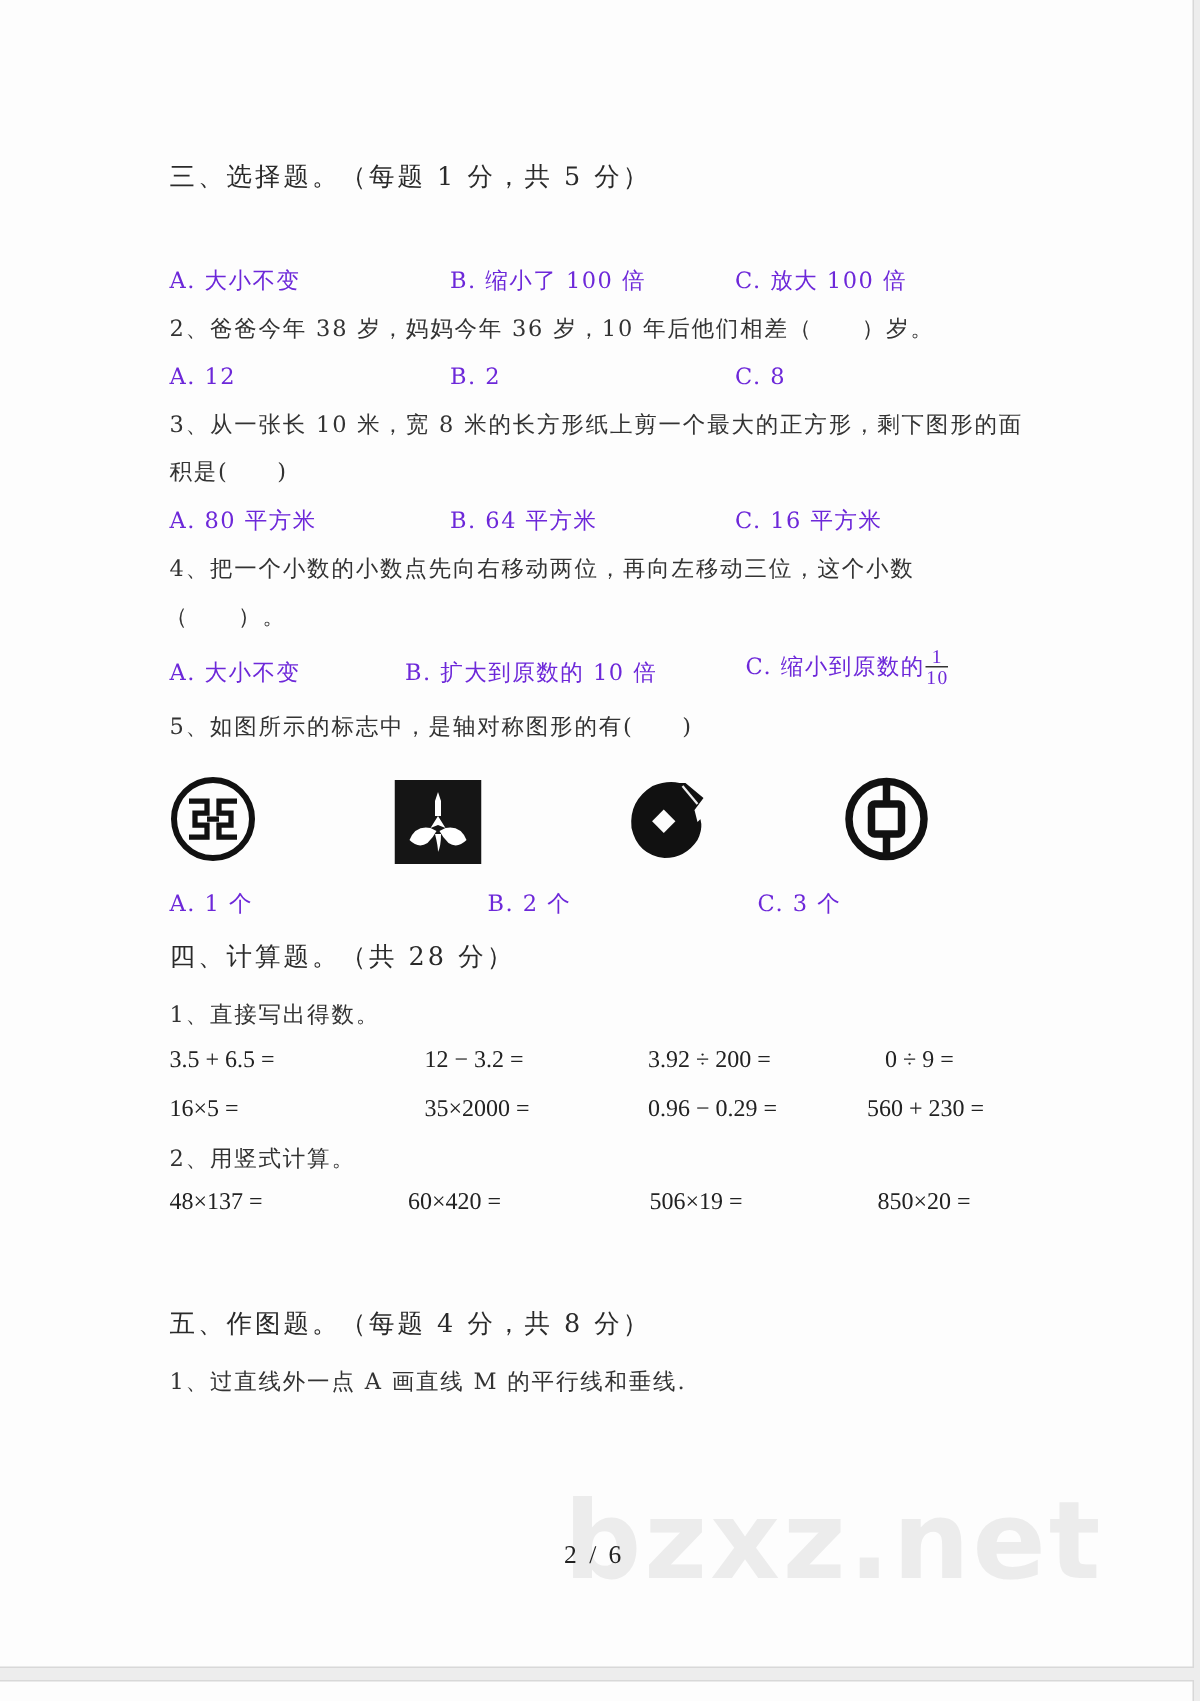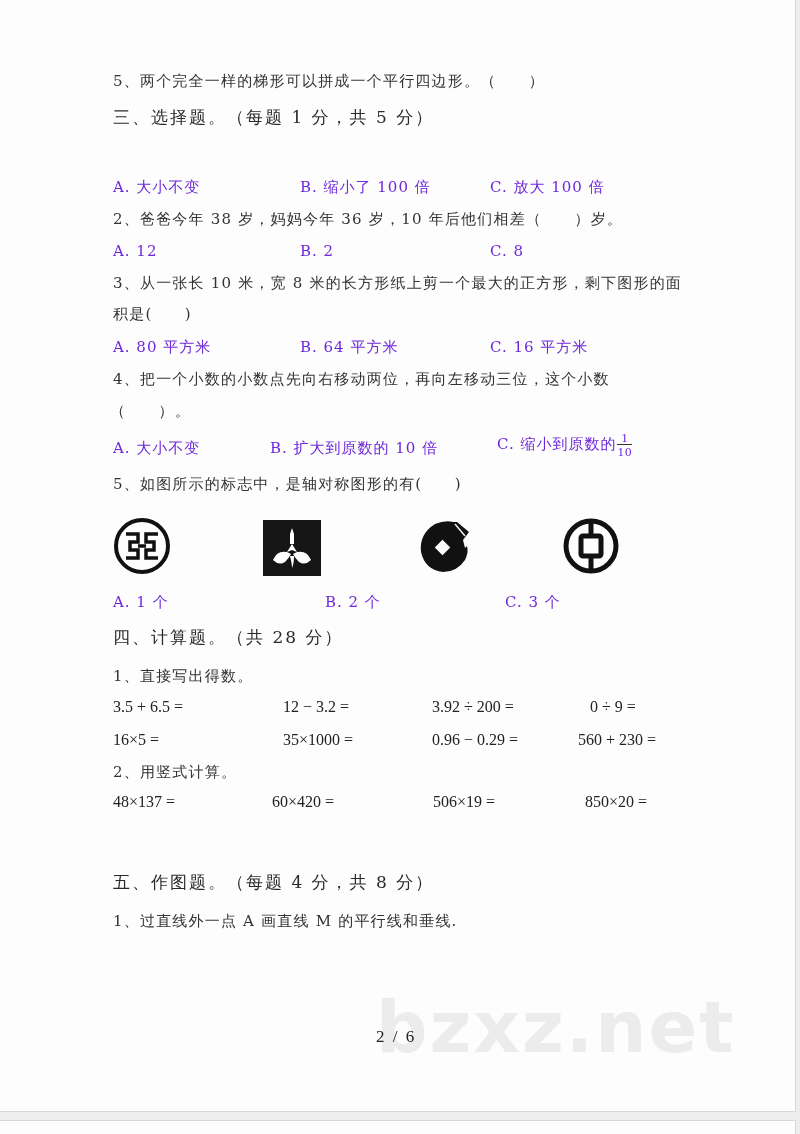--- a/index.html
+++ b/index.html
@@ -29,21 +29,20 @@
     position: absolute; left: 376px; top: 985px; font-family: "DejaVu Sans", sans-serif;
     font-weight: bold; font-size: 72px; letter-spacing: 2px; color: #ececec; white-space: nowrap;
   }
   .pagenum { position: absolute; left: 376px; top: 1027px; font-family: "Liberation Serif", serif; font-size: 17px; color: #222; letter-spacing: 2px; }
 </style>
 </head>
 <body>
 
 <div class="page">
 
-  <div class="line" style="top:72px;">5、两个完全一样的梯形可以拼成一个平行四边形。（　　）</div>
 
   <div class="line heading" style="top:106px;">三、选择题。（每题 1 分，共 5 分）</div>
 
   <div class="opt" style="left:113px; top:178px;">A. 大小不变</div>
   <div class="opt" style="left:300px; top:178px;">B. 缩小了 100 倍</div>
   <div class="opt" style="left:490px; top:178px;">C. 放大 100 倍</div>
 
   <div class="line" style="top:210px;">2、爸爸今年 38 岁，妈妈今年 36 岁，10 年后他们相差（　　）岁。</div>
   <div class="opt" style="left:113px; top:242px;">A. 12</div>
   <div class="opt" style="left:300px; top:242px;">B. 2</div>
@@ -99,21 +98,21 @@
 
   <div class="line heading" style="top:626px;">四、计算题。（共 28 分）</div>
   <div class="line" style="top:667px;">1、直接写出得数。</div>
 
   <div class="math" style="left:113px; top:698px;">3.5 + 6.5 =</div>
   <div class="math" style="left:283px; top:698px;">12 − 3.2 =</div>
   <div class="math" style="left:432px; top:698px;">3.92 ÷ 200 =</div>
   <div class="math" style="left:590px; top:698px;">0 ÷ 9 =</div>
 
   <div class="math" style="left:113px; top:731px;">16×5 =</div>
-  <div class="math" style="left:283px; top:731px;">35×1000 =</div>
+  <div class="math" style="left:283px; top:731px;">35×2000 =</div>
   <div class="math" style="left:432px; top:731px;">0.96 − 0.29 =</div>
   <div class="math" style="left:578px; top:731px;">560 + 230 =</div>
 
   <div class="line" style="top:763px;">2、用竖式计算。</div>
 
   <div class="math" style="left:113px; top:793px;">48×137 =</div>
   <div class="math" style="left:272px; top:793px;">60×420 =</div>
   <div class="math" style="left:433px; top:793px;">506×19 =</div>
   <div class="math" style="left:585px; top:793px;">850×20 =</div>
 

